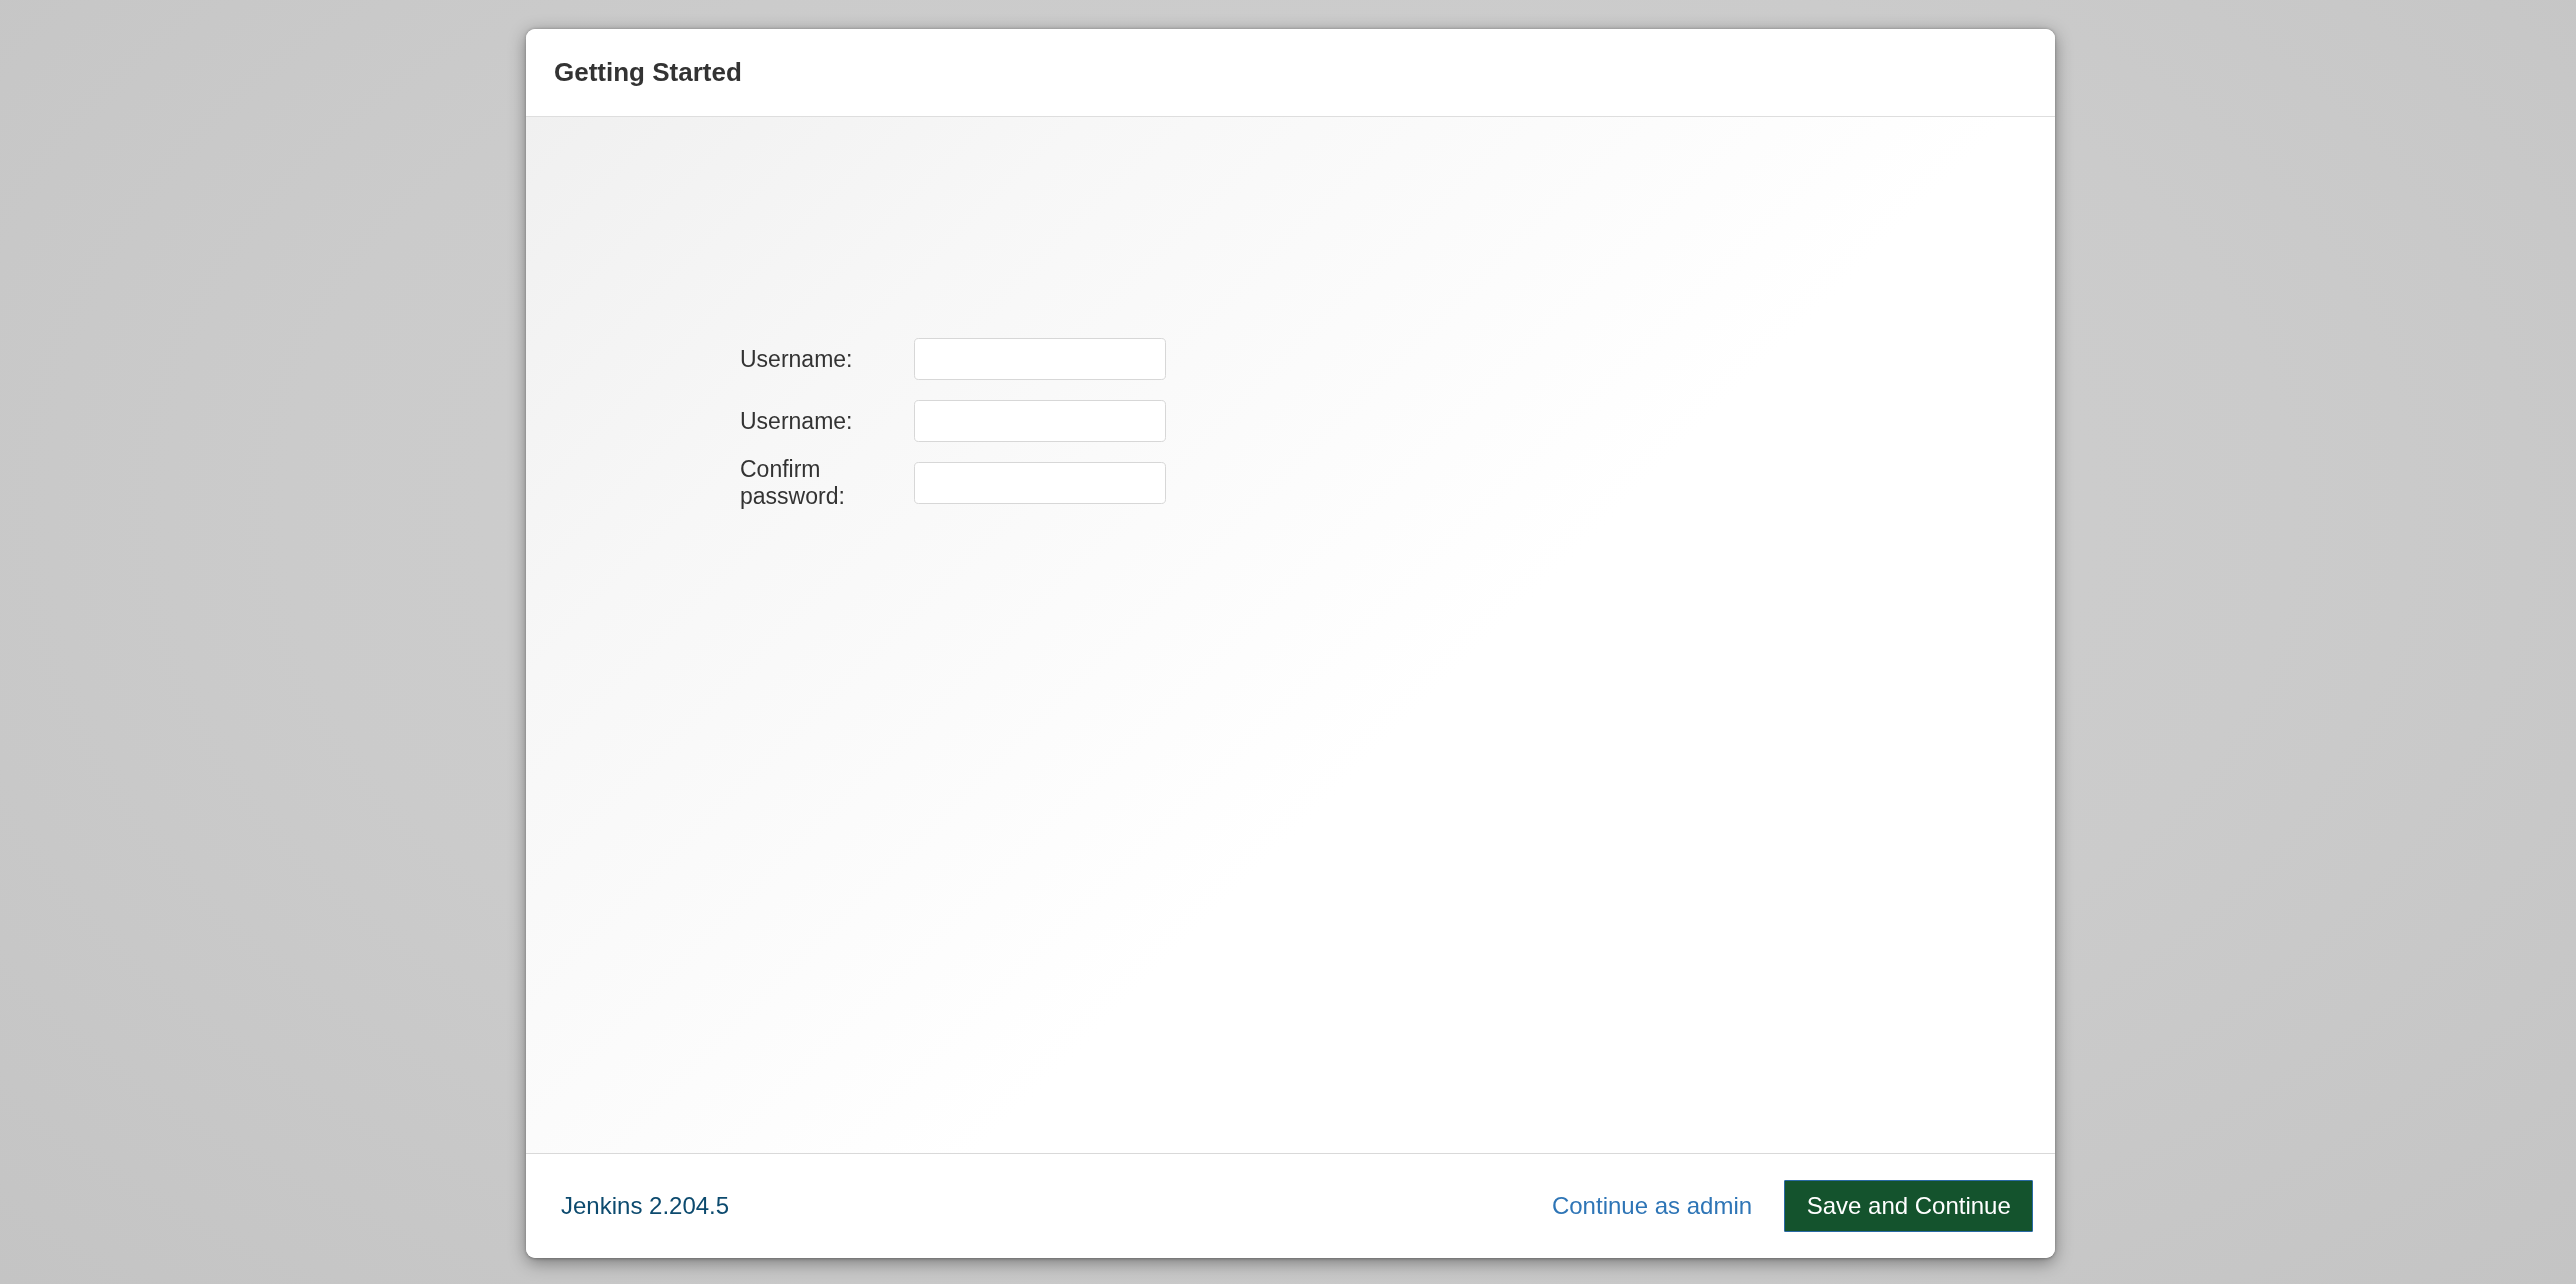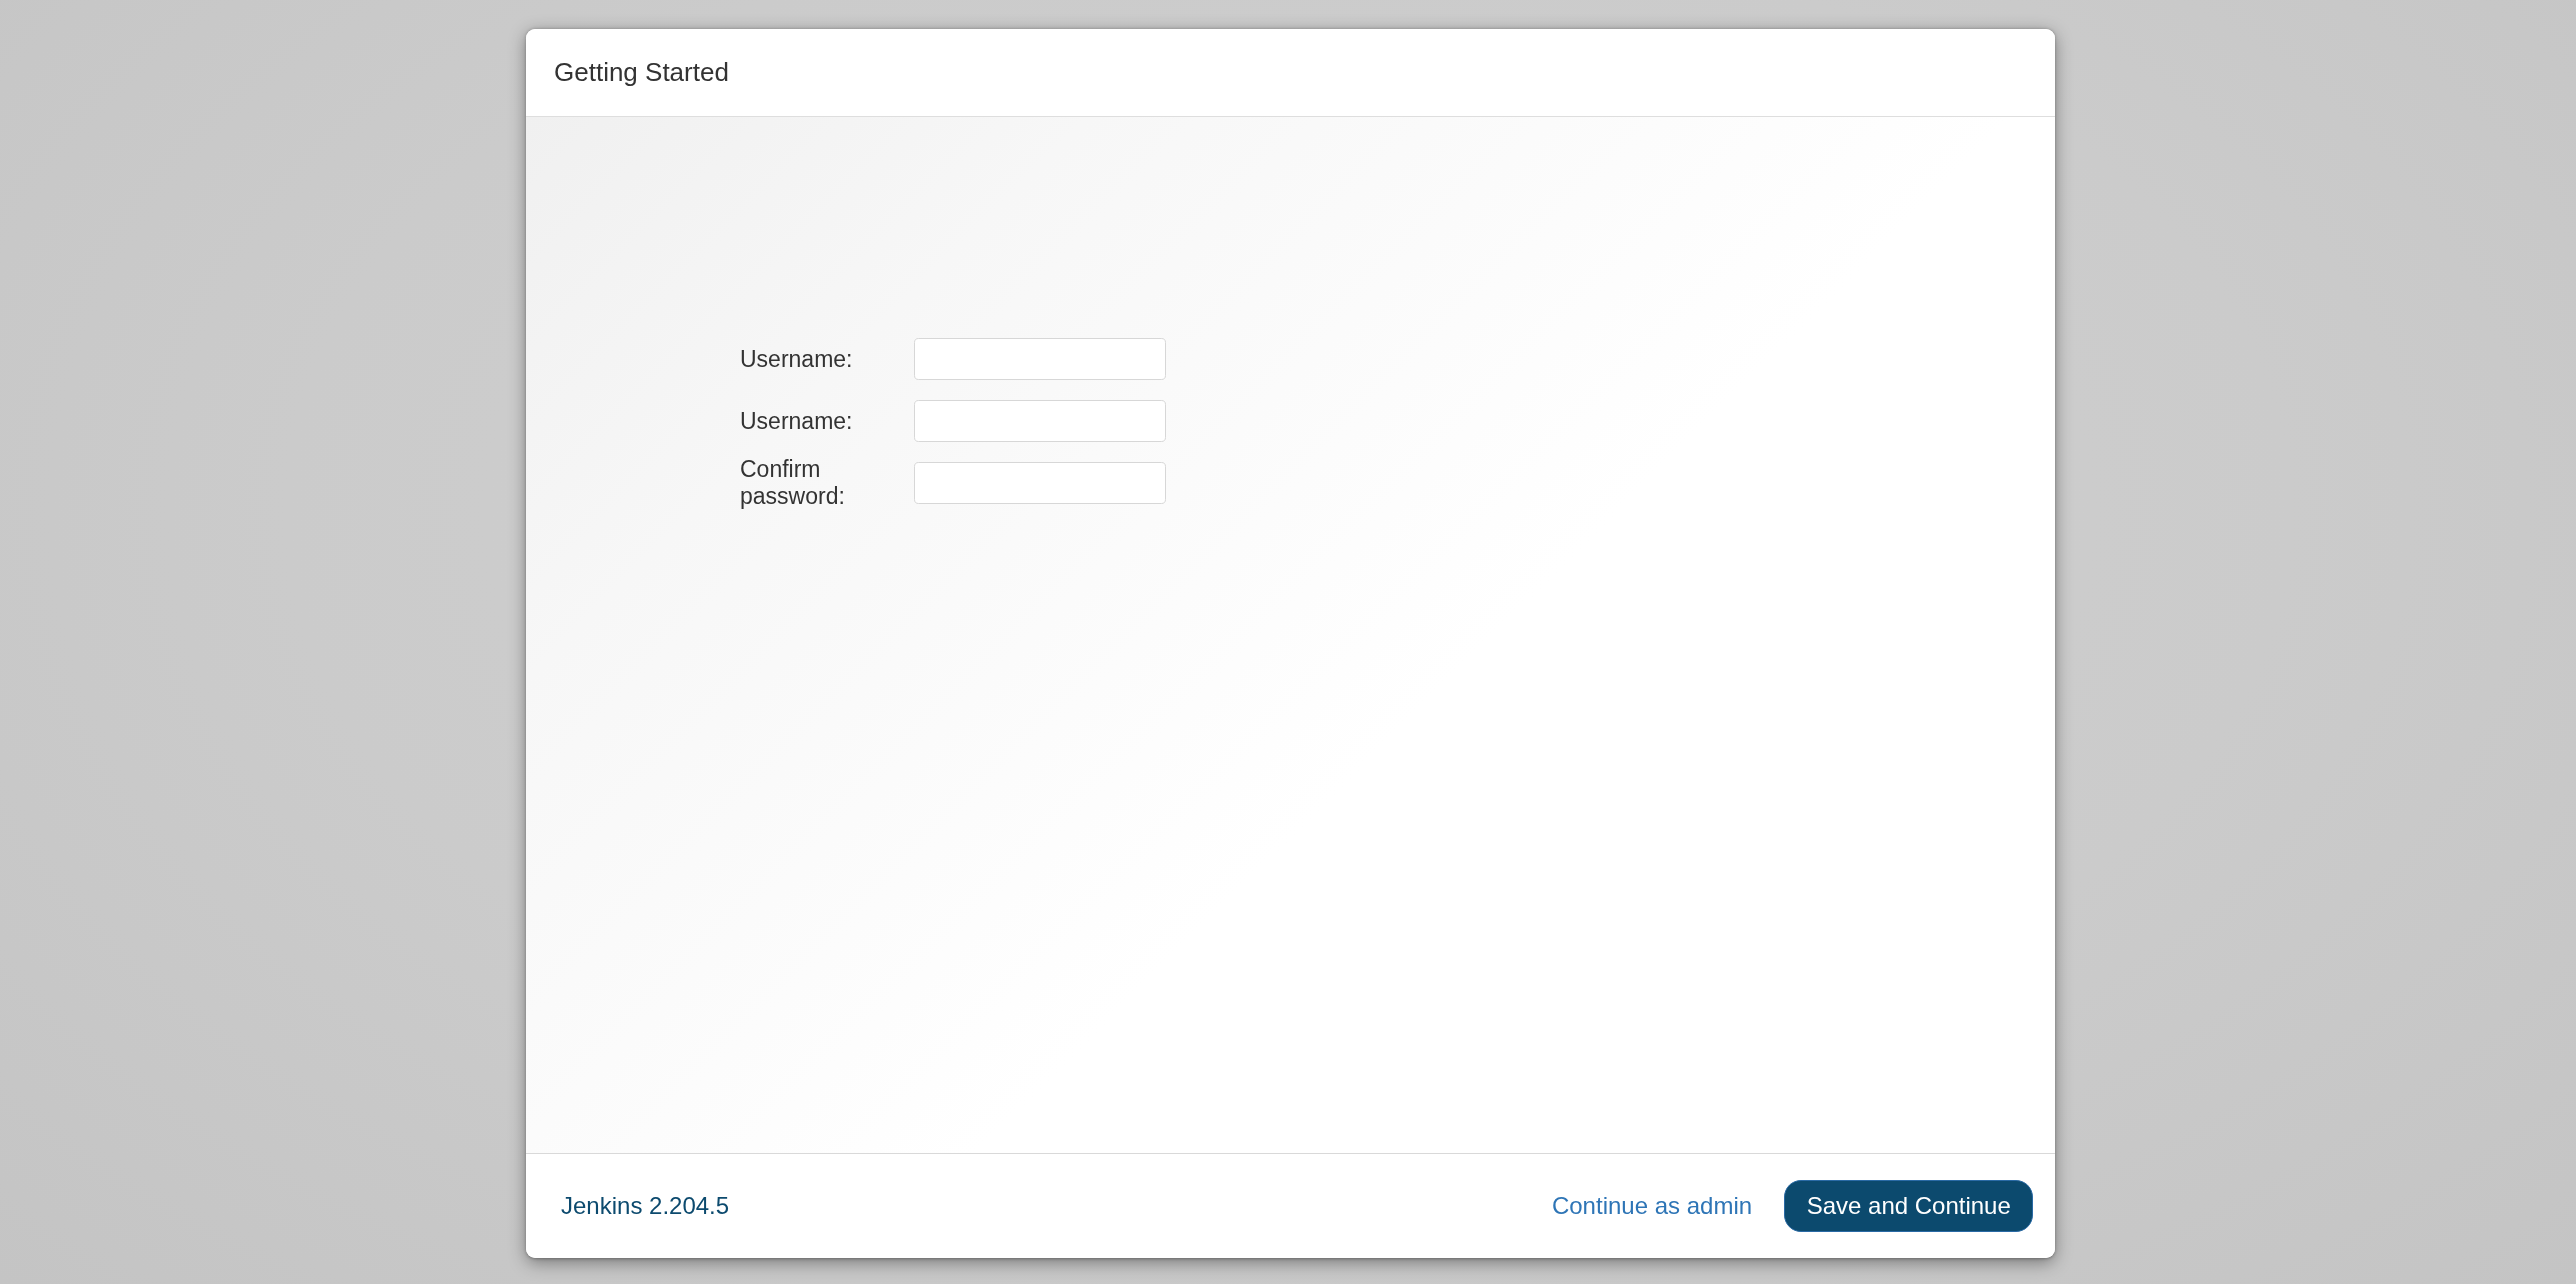--- a/index.html
+++ b/index.html
@@ -33,21 +33,21 @@
     flex: 0 0 auto;
     height: 87px;
     background: #ffffff;
     border-bottom: 1.5px solid #dedede;
     display: flex;
     align-items: center;
     padding: 0 28px;
   }
   .dialog-title {
     font-size: 26px;
-    font-weight: normal;
+    font-weight: bold;
     color: #333333;
   }
 
   .dialog-body {
     flex: 1 1 auto;
     position: relative;
     background: linear-gradient(135deg, #f0f0f0 0%, #f7f7f7 22%, #ffffff 58%);
   }
 
   .page-title {
@@ -108,26 +108,26 @@
   .continue-link {
     font-size: 24px;
     color: #2e75b6;
     text-decoration: none;
     margin-right: 32px;
     cursor: pointer;
   }
   .save-button {
     height: 52px;
     padding: 0 21.6px;
-    background: #0c4a6e;
+    background: #14532d;
     color: #ffffff;
     font-size: 24px;
     font-family: "Liberation Sans", sans-serif;
     border: 0.8px solid #2a6aa5;
-    border-radius: 17px;
+    border-radius: 1px;
     cursor: pointer;
   }
 </style>
 </head>
 <body>
 
 <div class="dialog">
 
   <div class="dialog-header">
     <span class="dialog-title">Getting Started</span>

